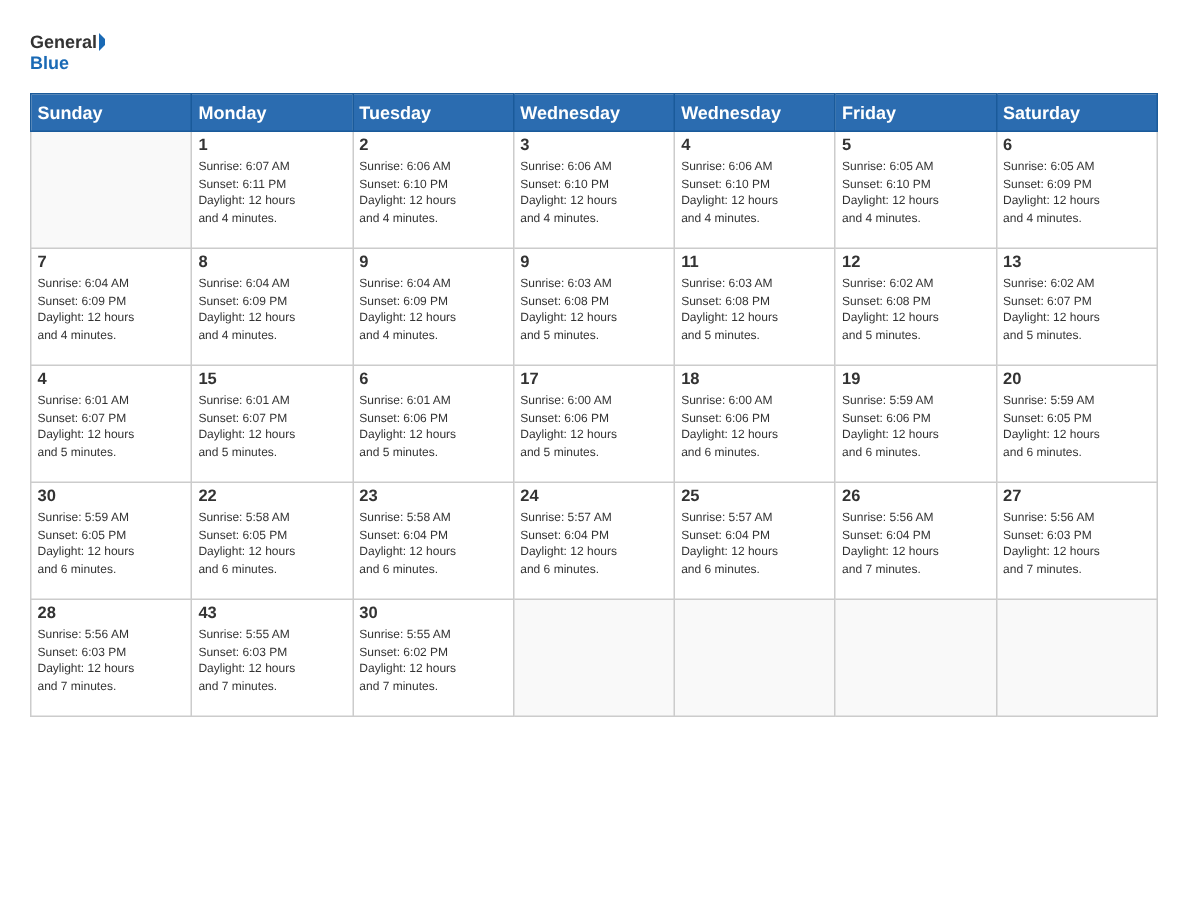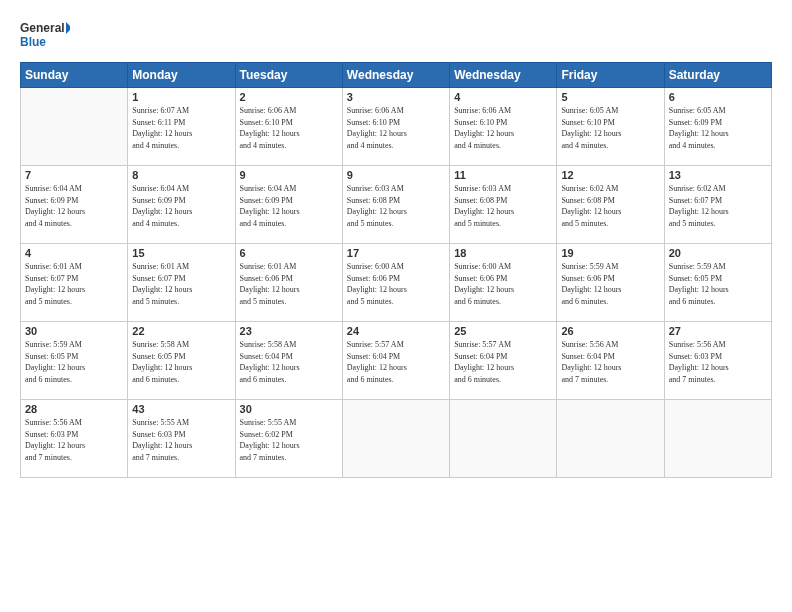--- a/index.html
+++ b/index.html
@@ -65,21 +65,20 @@
       font-size: 11px;
       font-weight: bold;
       color: #333;
       display: block;
       margin-bottom: 2px;
     }
     .day-info {
       font-size: 8px;
       line-height: 1.45;
       color: #333;
-      font-family: Liberation Serif, serif;
     }
     td.empty {
       background: #f9f9f9;
     }
   </style>
 </head>
 <body>
 
 <div class="page">
   <div class="header">

